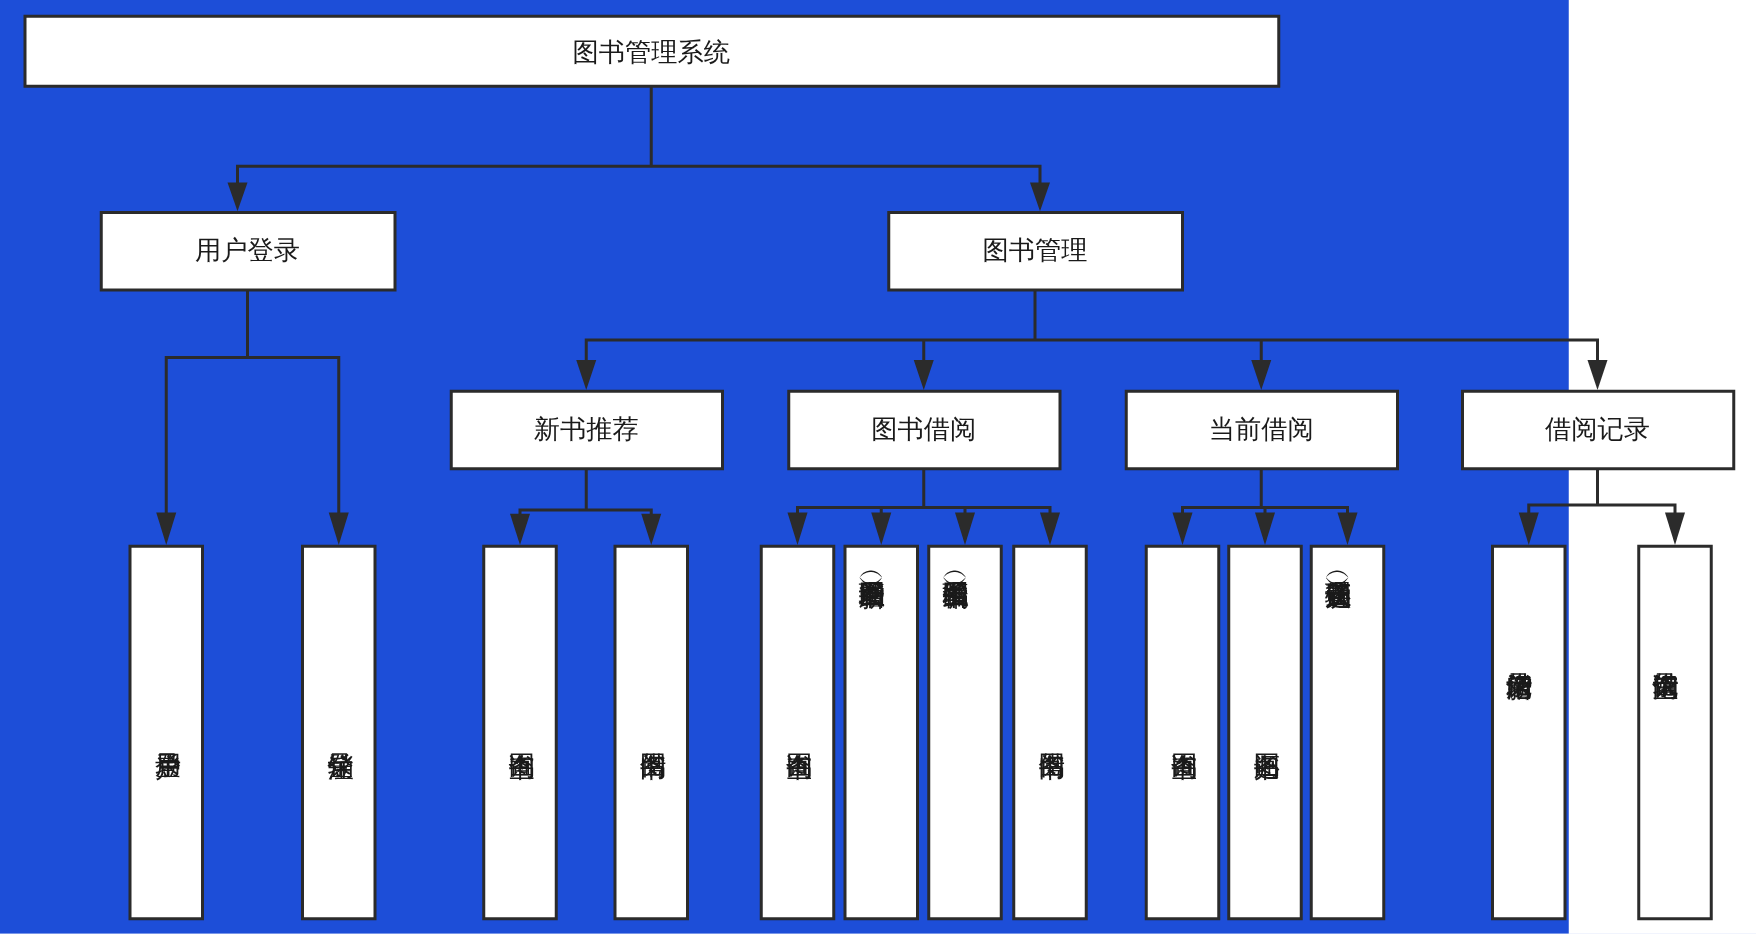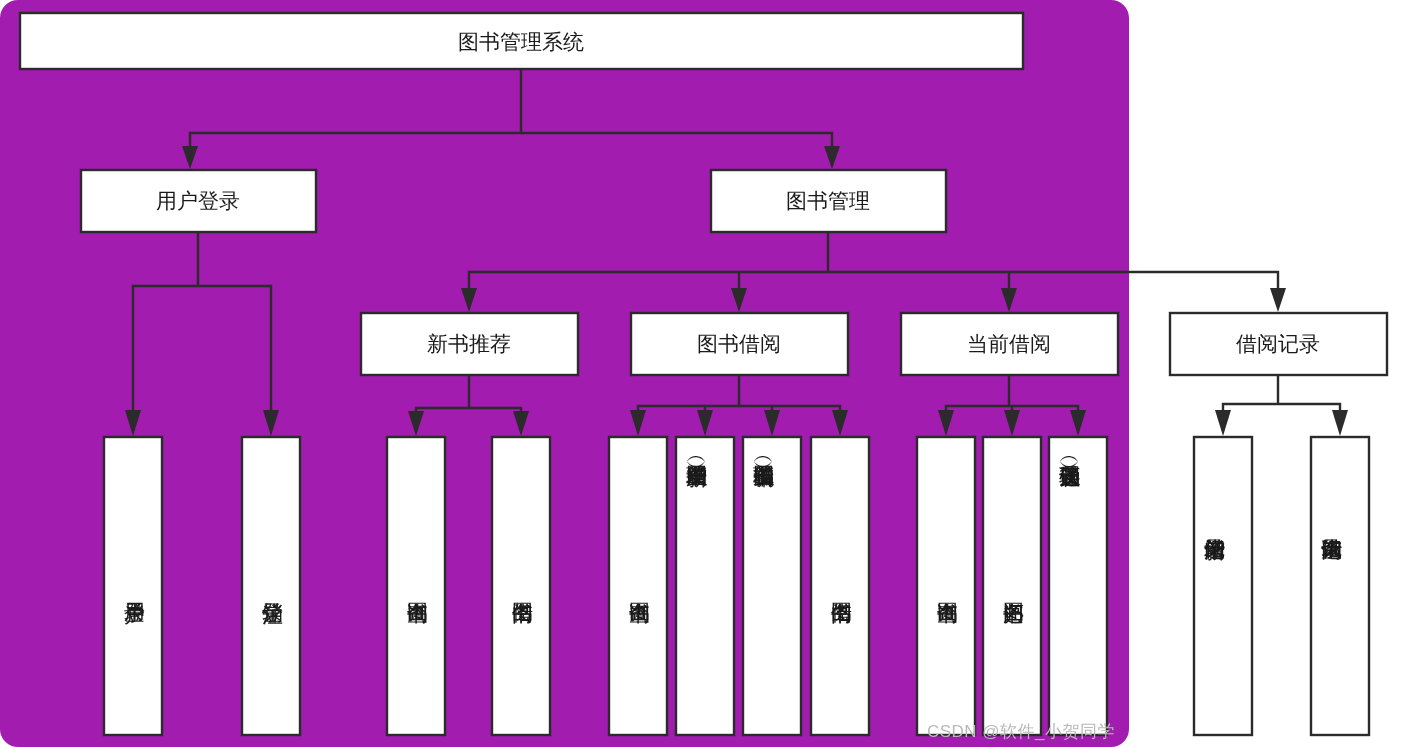--- a/index.html
+++ b/index.html
@@ -8,24 +8,23 @@
     background: #ffffff;
   }
   body {
     width: 1405px;
     height: 747px;
     overflow: hidden;
     font-family: "Liberation Sans", "DejaVu Sans", sans-serif;
   }
   #diagram-root {
     position: relative;
-    width: 1129px;
+    width: 1255px;
     height: 747px;
-    background: #a21caf;
-    border-radius: 18px;
+    background: #1d4ed8;
   }
   svg#flowchart {
     display: block;
     width: 1405px;
     height: 747px;
   }
   .node-rect {
     fill: #ffffff;
     stroke: #2b2b2b;
     stroke-width: 2.4;
@@ -207,15 +206,14 @@
       <rect class="node-rect" x="1194" y="437" width="58" height="298"></rect>
       <text class="node-label-vert" x="1223" y="522" writing-mode="tb" glyph-orientation-vertical="0" dominant-baseline="hanging">新增借阅记录</text>
     </g>
     <g>
       <rect class="node-rect" x="1311" y="437" width="58" height="298"></rect>
       <text class="node-label-vert" x="1340" y="522" writing-mode="tb" glyph-orientation-vertical="0" dominant-baseline="hanging">查询借阅记录</text>
     </g>
 
   </svg>
 
-  <div class="watermark">CSDN @软件_小贺同学</div>
 
 </div>
 
 </body></html>

